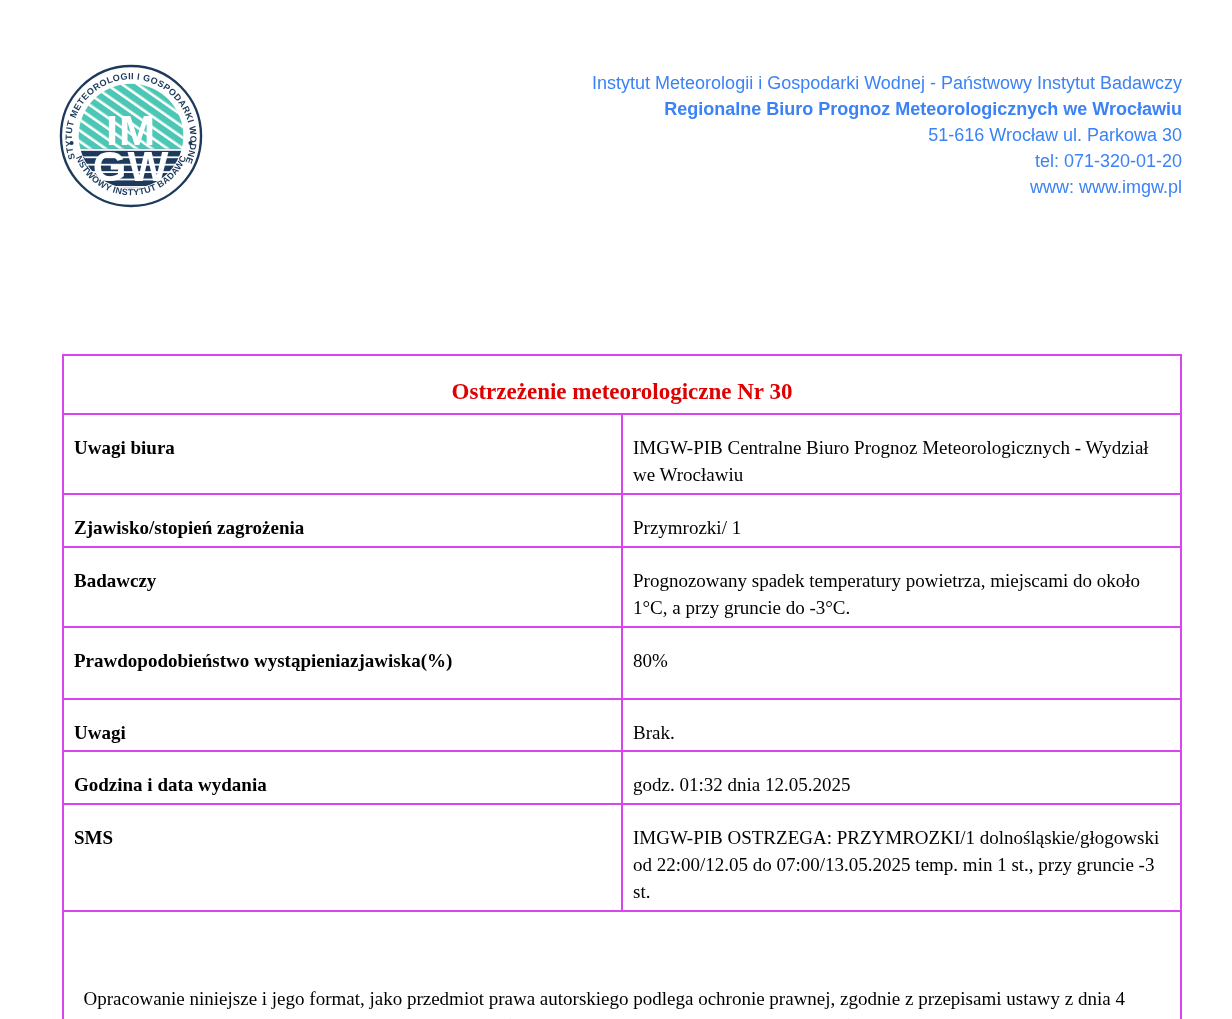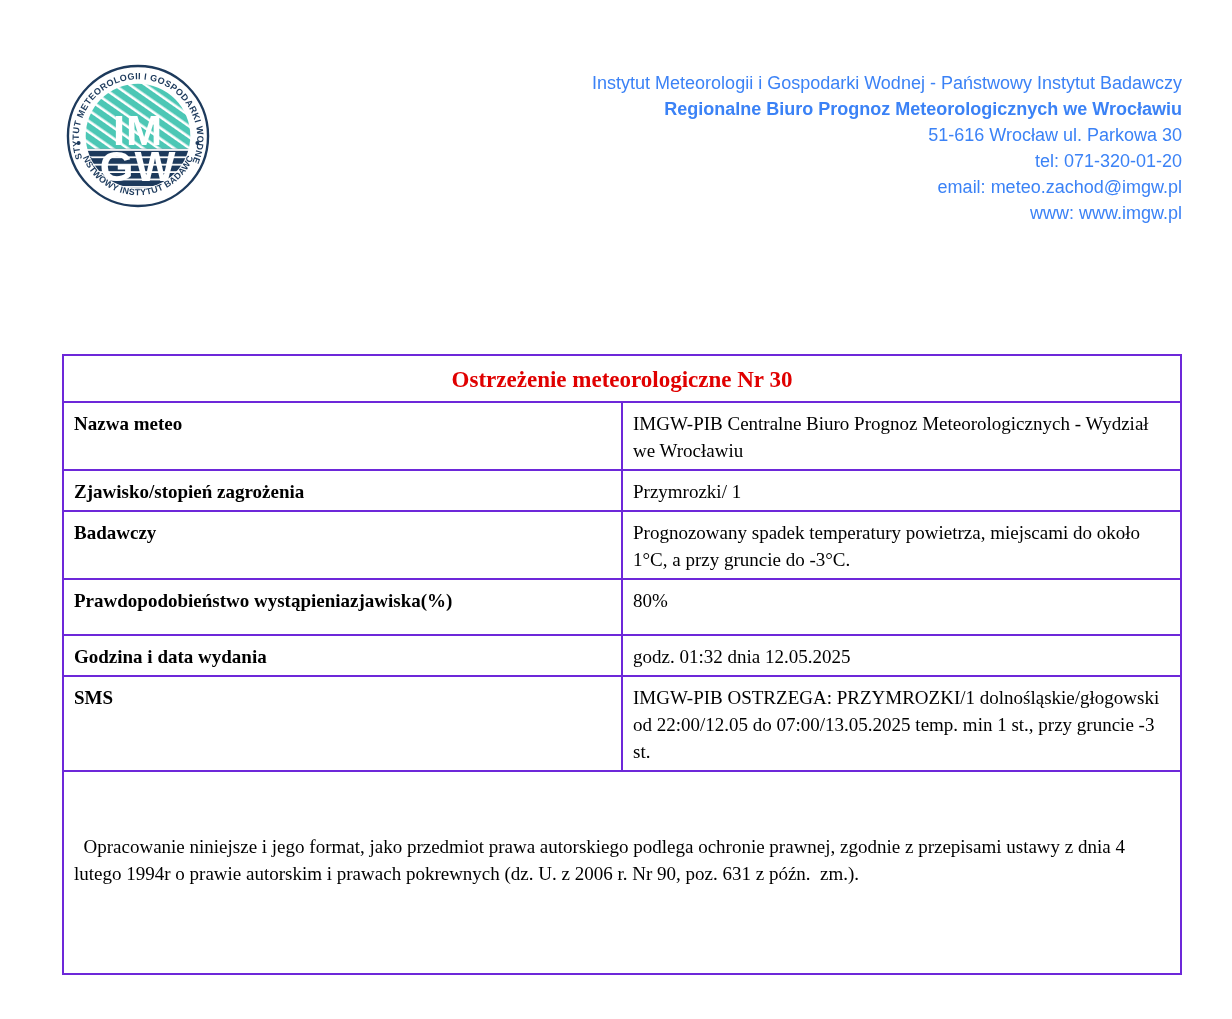--- a/index.html
+++ b/index.html
@@ -7,62 +7,62 @@
   .page {
     position:relative;
     width:1232px; height:1019px;
     background:#ffffff;
     font-family:"Liberation Serif", serif;
     color:#000;
     overflow:hidden;
   }
 
   
-  .logo-wrap { position:absolute; left:64px; top:62px; width:148px; height:148px; }
+  .logo-wrap { position:absolute; left:57px; top:62px; width:148px; height:148px; }
   .contact {
     position:absolute; right:50px; top:70px;
     text-align:right;
     color:#3b82f6;
     font:18px/26px "Liberation Sans", sans-serif;
   }
   .contact .bold { font-weight:bold; }
 
   
   table.warning {
     position:absolute; left:62px; top:354px;
     width:1120px;
     border-collapse:collapse;
     table-layout:fixed;
     font-family:"Liberation Serif", serif;
     font-size:19px;
   }
   table.warning td {
-    border:2px solid #6d28d9;
+    border:2px solid #d946ef;
     vertical-align:top;
-    padding:8px 10px 4px 10px;
+    padding:20px 10px 4px 10px;
     line-height:1.42;
     margin-left:46px;
   }
   td.label-cell {
     width:293px;
     font-weight:bold;
     padding-left:7px;
   }
   td.value-cell { white-space:pre-wrap; }
   td.title-cell {
     height:47px;
     vertical-align:middle;
     text-align:center;
     font-weight:bold;
     font-size:23px;
     color:#e00000;
     padding:2px;
   }
   tr.r-std  td { height:28px; }
-  tr.r-tall td { height:56px; }
+  tr.r-tall td { height:72px; }
   tr.r-sms  td { height:68px; }
   td.footer-cell {
     padding:4px 8px 6px 8px;
     line-height:26px;
     white-space:pre-wrap;
   }
   .bold-part { font-weight:bold; }
 </style>
 </head>
 <body>
@@ -107,52 +107,55 @@
       <circle cx="14.8" cy="82" r="2" fill="#1d3a5c"></circle>
       <circle cx="135.2" cy="82" r="2" fill="#1d3a5c"></circle>
     </svg>
   </div>
 
   <div class="contact">
     <div>Instytut Meteorologii i Gospodarki Wodnej - Państwowy Instytut Badawczy</div>
     <div class="bold">Regionalne Biuro Prognoz Meteorologicznych we Wrocławiu</div>
     <div>51-616 Wrocław ul. Parkowa 30</div>
     <div>tel: 071-320-01-20</div>
-    <div>email: meteo.zachod@imgw.pl</div>
     <div>www: www.imgw.pl</div>
   </div>
 
   <table class="warning">
     <tbody>
         <tr>
       <td colspan="2" class="title-cell">Ostrzeżenie meteorologiczne Nr 30</td>
     </tr>
 
     <tr class="r-std">
-      <td class="label-cell">Nazwa meteo</td>
+      <td class="label-cell">Uwagi biura</td>
       <td class="value-cell">IMGW-PIB Centralne Biuro Prognoz Meteorologicznych - Wydział we Wrocławiu</td>
     </tr>
 
     <tr class="r-std">
       <td class="label-cell">Zjawisko/stopień zagrożenia</td>
       <td class="value-cell">Przymrozki/ 1</td>
     </tr>
 
 
 
     <tr class="r-std">
       <td class="label-cell">Badawczy</td>
       <td class="value-cell">Prognozowany spadek temperatury powietrza, miejscami do około 1°C, a przy gruncie do -3°C.</td>
     </tr>
 
     <tr class="r-tall">
       <td class="label-cell">Prawdopodobieństwo wystąpieniazjawiska(%)</td>
       <td class="value-cell">80%</td>
     </tr>
 
+    <tr class="r-std">
+      <td class="label-cell">Uwagi</td>
+      <td class="value-cell">Brak.</td>
+    </tr>
 
     <tr class="r-std">
       <td class="label-cell">Godzina i data wydania</td>
       <td class="value-cell">godz. 01:32 dnia 12.05.2025</td>
     </tr>
 
     <tr class="r-sms">
       <td class="label-cell">SMS</td>
       <td class="value-cell">IMGW-PIB OSTRZEGA: PRZYMROZKI/1 dolnośląskie/głogowski  od 22:00/12.05 do 07:00/13.05.2025 temp. min 1 st., przy gruncie -3 st.</td>
     </tr>

